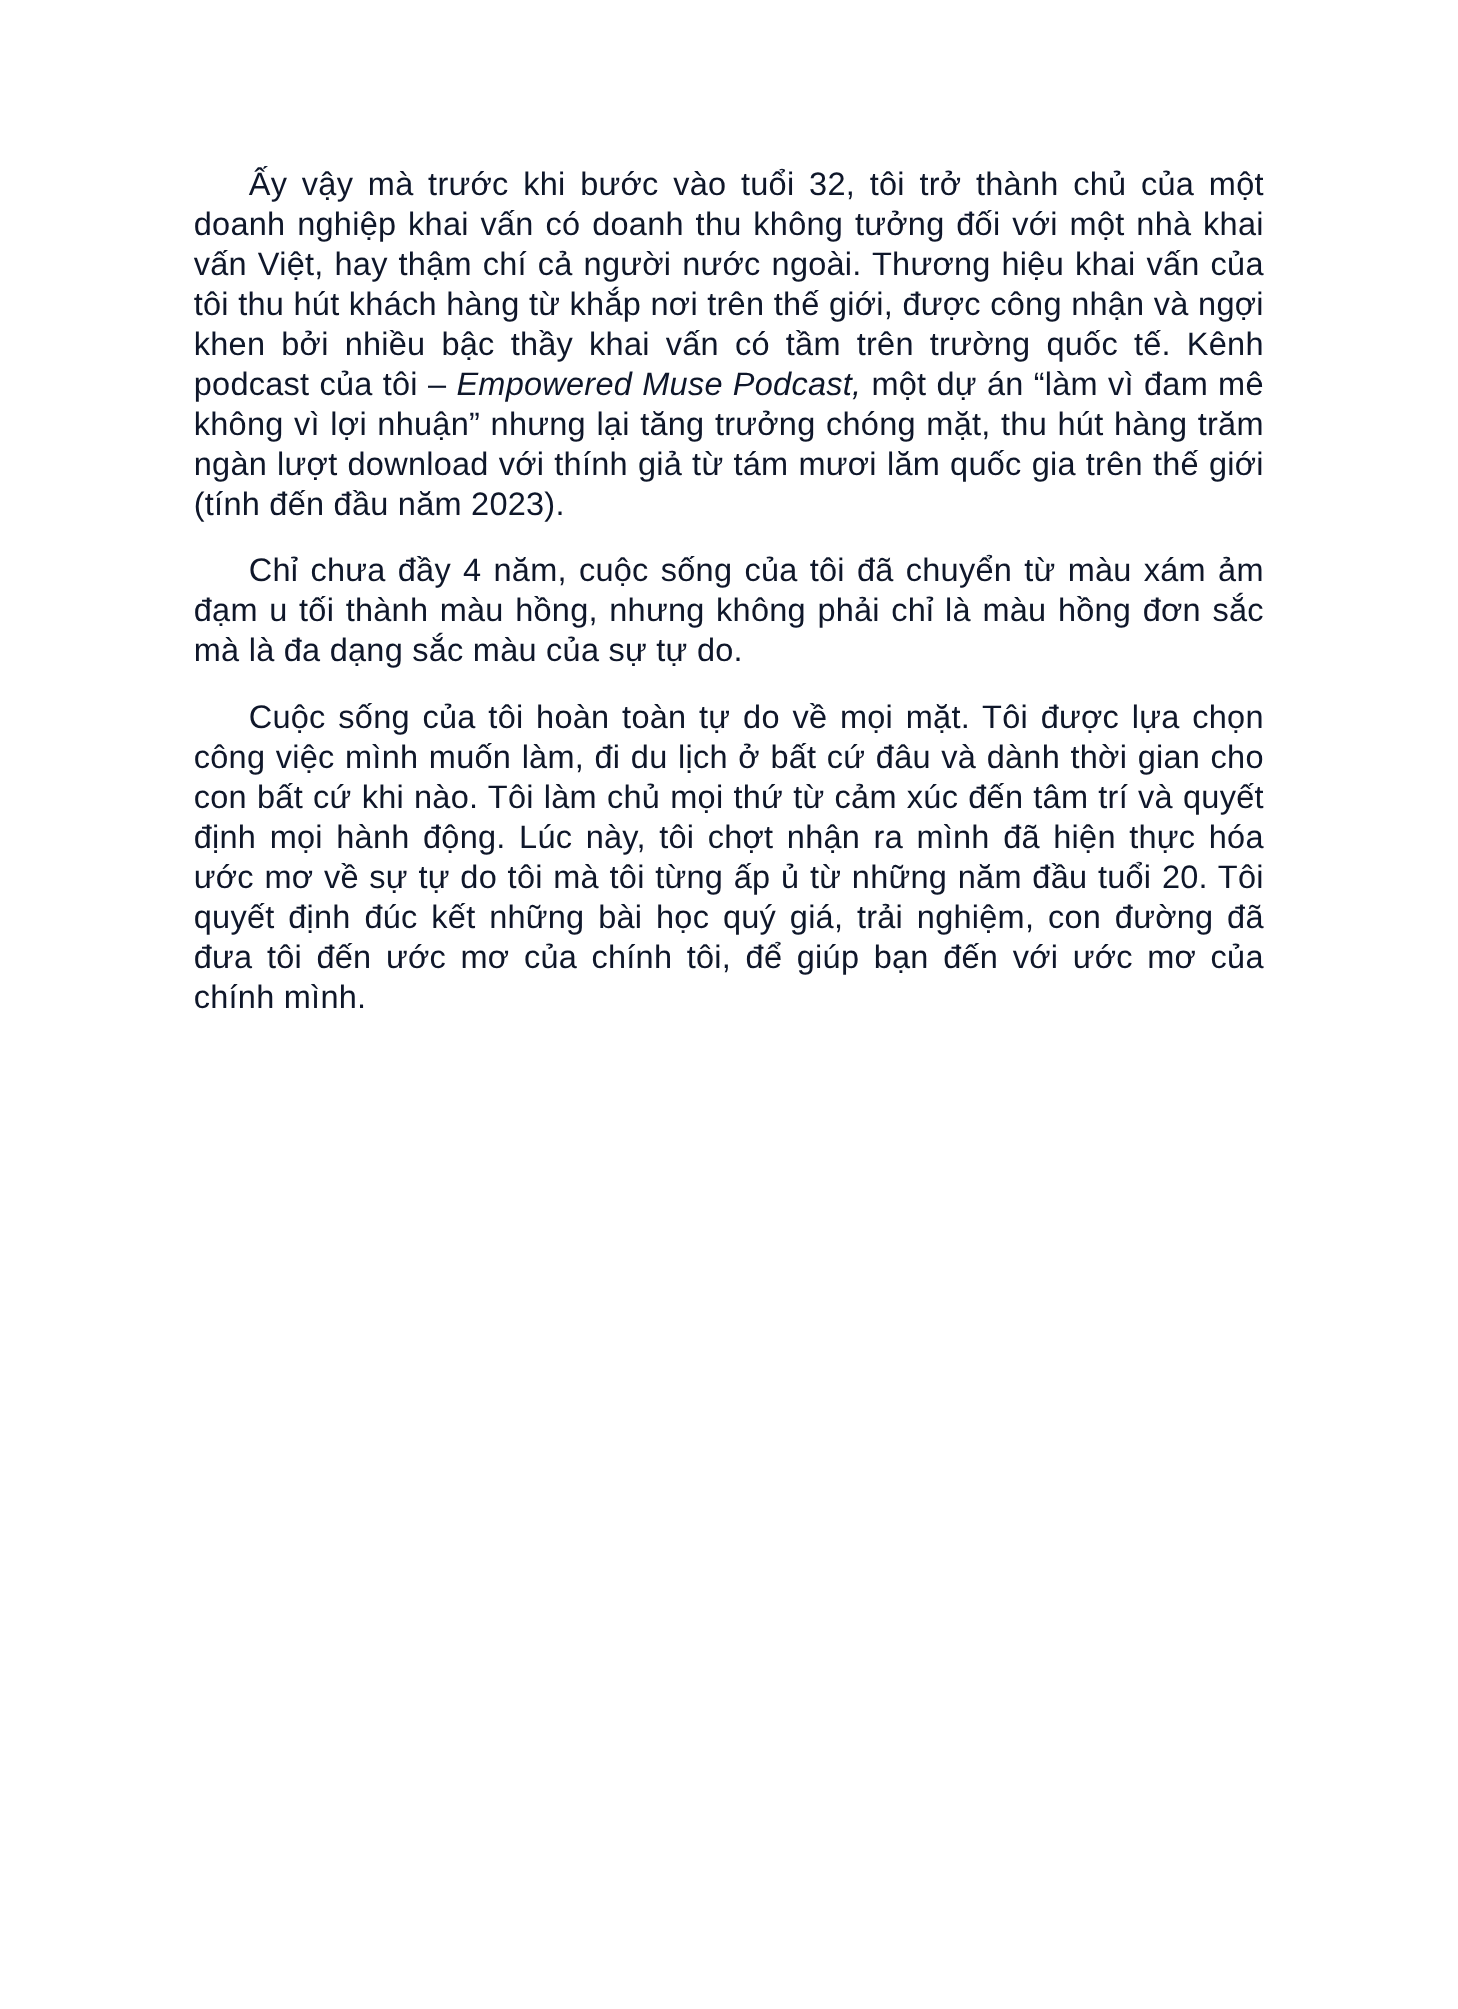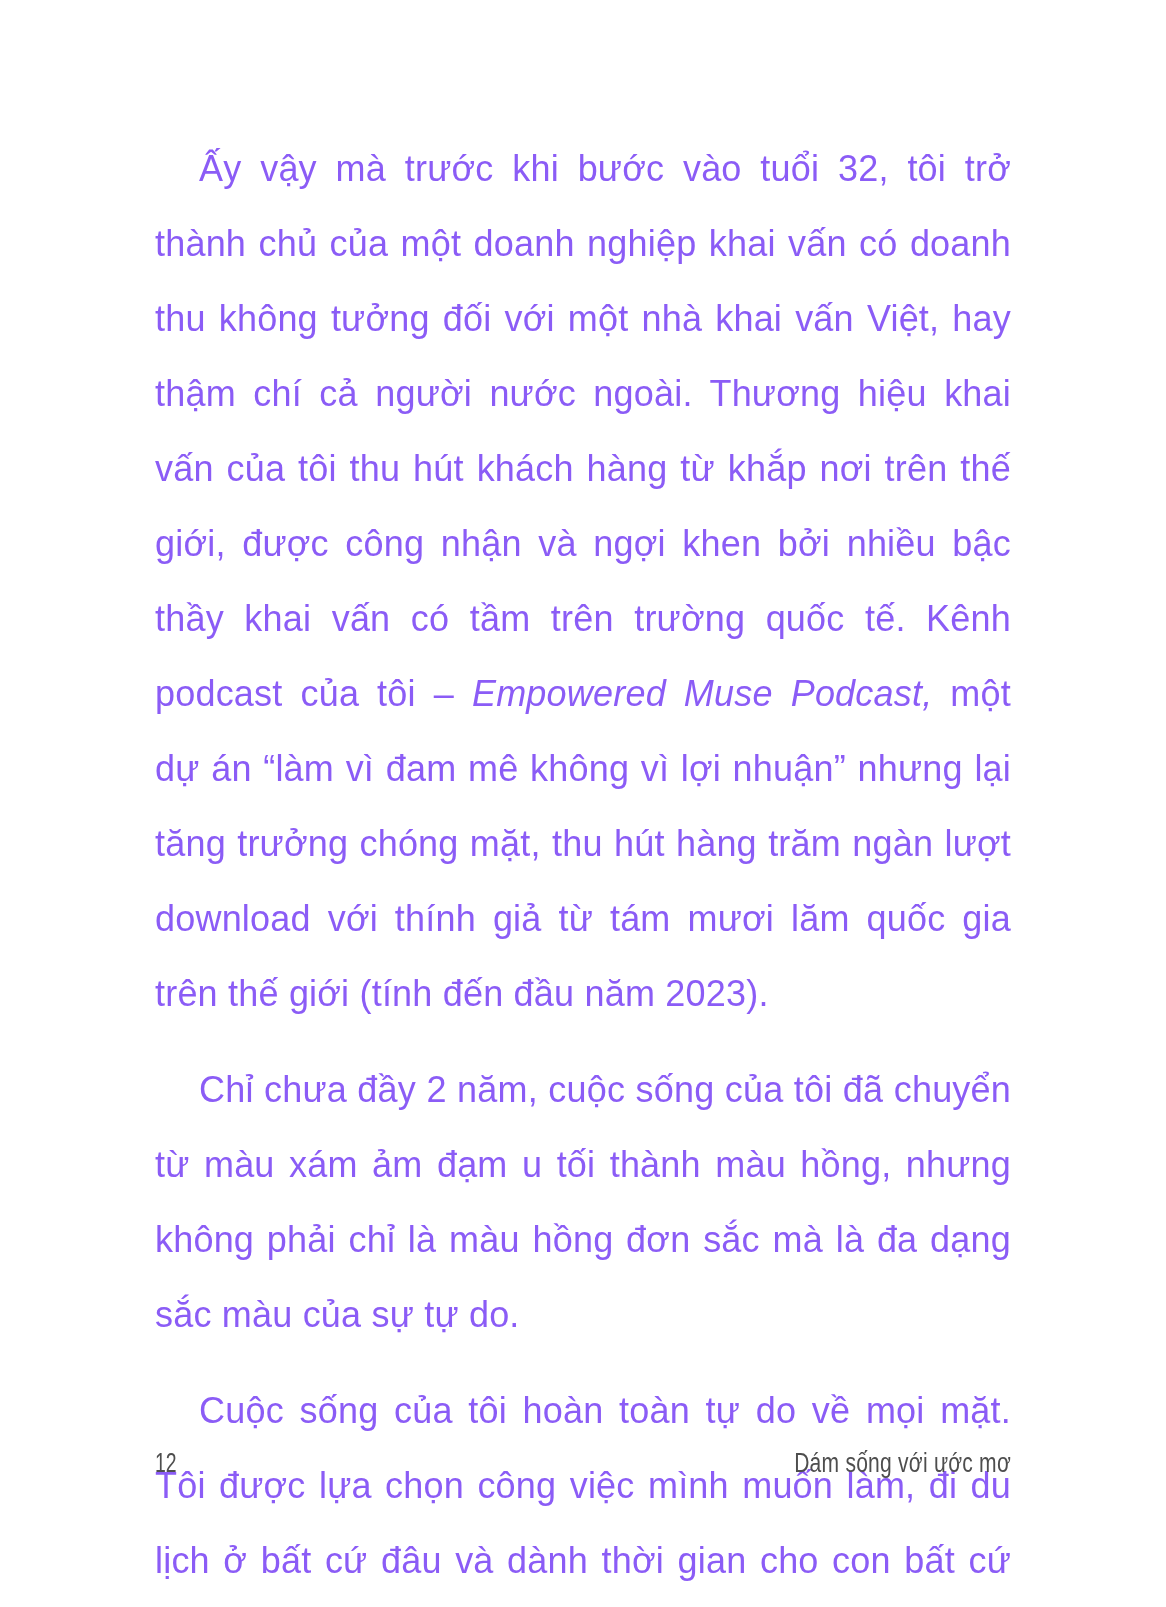--- a/index.html
+++ b/index.html
@@ -16,23 +16,23 @@
     font-family: "Liberation Sans", "DejaVu Sans", sans-serif;
   }
   .content {
     position: absolute;
     left: 155px;
     top: 131px;
     width: 856px;
   }
   .para {
     margin: 0 0 21px 0;
-    font-size: 36px;
-    line-height: 75px;
-    color: #8b5cf6;
+    font-size: 26px;
+    line-height: 32px;
+    color: #0f172a;
     text-align: justify;
     text-indent: 44px;
     letter-spacing: 0.2px;
   }
   .para em {
     font-style: italic;
   }
   .footer {
     position: absolute;
     left: 155px;
@@ -60,25 +60,21 @@
 </style>
 </head>
 <body>
 
 <div class="page">
 
   <main class="content">
 
     <p class="para"><span>Ấy vậy mà trước khi bước vào tuổi 32, tôi trở thành chủ của một doanh nghiệp khai vấn có doanh thu không tưởng đối với một nhà khai vấn Việt, hay thậm chí cả người nước ngoài. Thương hiệu khai vấn của tôi thu hút khách hàng từ khắp nơi trên thế giới, được công nhận và ngợi khen bởi nhiều bậc thầy khai vấn có tầm trên trường quốc tế. Kênh podcast của tôi – </span><em>Empowered Muse Podcast,</em><span> một dự án “làm vì đam mê không vì lợi nhuận” nhưng lại tăng trưởng chóng mặt, thu hút hàng trăm ngàn lượt download với thính giả từ tám mươi lăm quốc gia trên thế giới (tính đến đầu năm 2023).</span></p>
 
-    <p class="para">Chỉ chưa đầy 2 năm, cuộc sống của tôi đã chuyển từ màu xám ảm đạm u tối thành màu hồng, nhưng không phải chỉ là màu hồng đơn sắc mà là đa dạng sắc màu của sự tự do.</p>
+    <p class="para">Chỉ chưa đầy 4 năm, cuộc sống của tôi đã chuyển từ màu xám ảm đạm u tối thành màu hồng, nhưng không phải chỉ là màu hồng đơn sắc mà là đa dạng sắc màu của sự tự do.</p>
 
     <p class="para">Cuộc sống của tôi hoàn toàn tự do về mọi mặt. Tôi được lựa chọn công việc mình muốn làm, đi du lịch ở bất cứ đâu và dành thời gian cho con bất cứ khi nào. Tôi làm chủ mọi thứ từ cảm xúc đến tâm trí và quyết định mọi hành động. Lúc này, tôi chợt nhận ra mình đã hiện thực hóa ước mơ về sự tự do tôi mà tôi từng ấp ủ từ những năm đầu tuổi 20. Tôi quyết định đúc kết những bài học quý giá, trải nghiệm, con đường đã đưa tôi đến ước mơ của chính tôi, để giúp bạn đến với ước mơ của chính mình.</p>
 
 
   </main>
 
-  <footer class="footer">
-    <span class="page-number">12</span>
-    <span class="running-title">Dám sống với ước mơ</span>
-  </footer>
 
 </div>
 
 </body></html>

